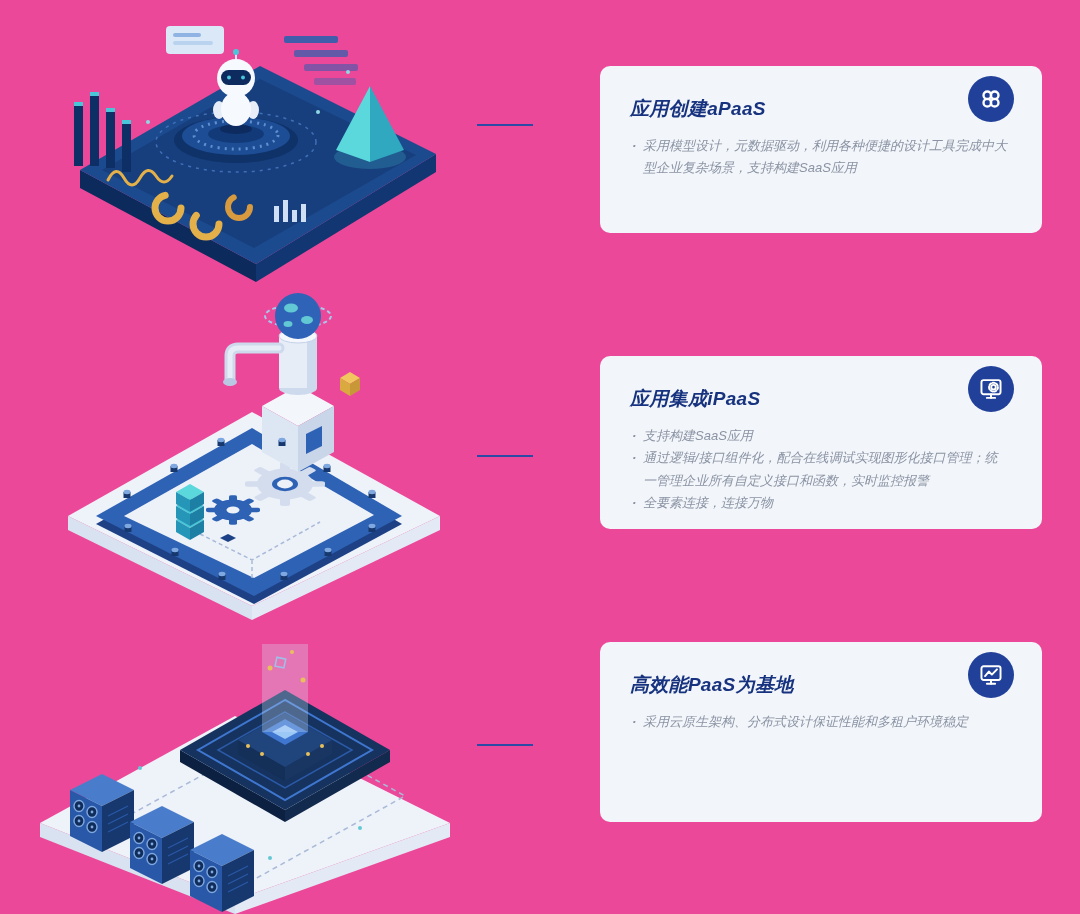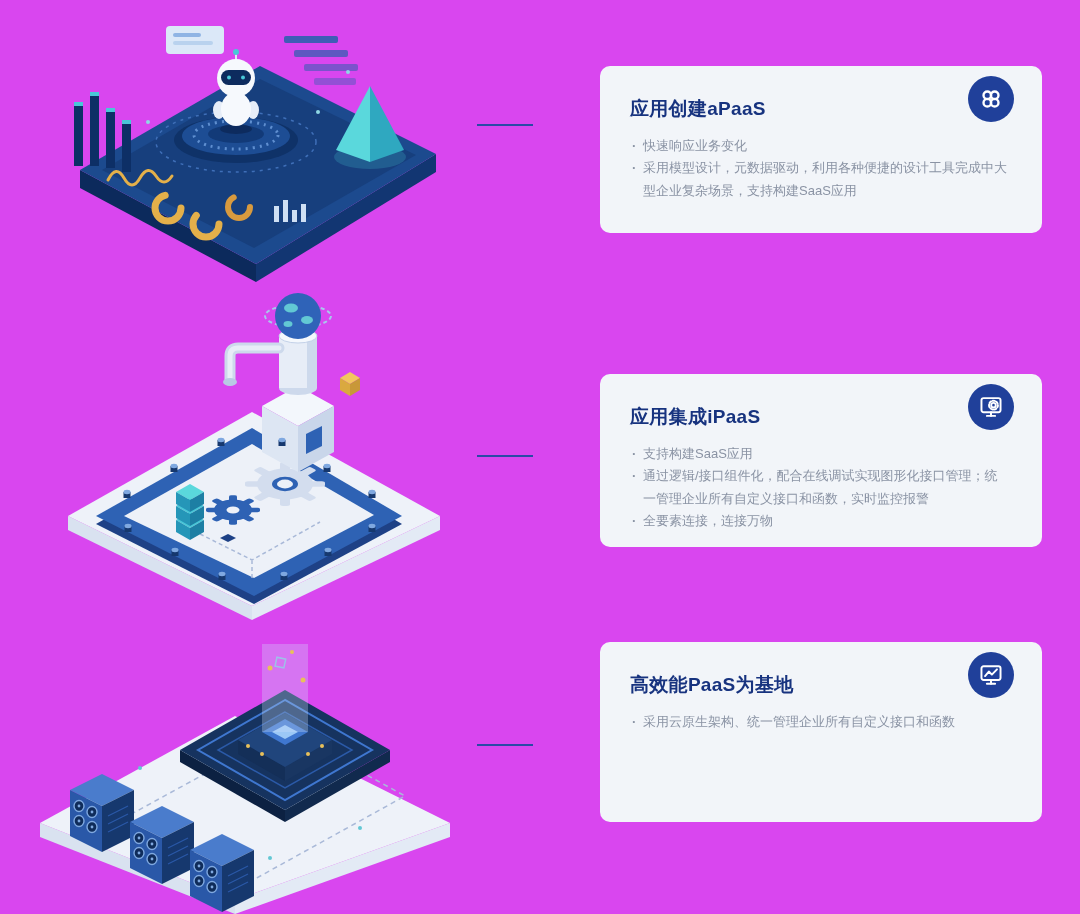--- a/index.html
+++ b/index.html
@@ -1,32 +1,32 @@
 <!DOCTYPE html>
 <html><head>
 <meta charset="utf-8">
 <style>
   * { margin:0; padding:0; box-sizing:border-box; }
   html,body { background:#ffffff; }
   body { font-family:"Liberation Sans","DejaVu Sans",sans-serif; }
-  .page { position:relative; width:1080px; height:914px; background:#d946ef; overflow:hidden; }
+  .page { position:relative; width:1080px; height:914px; background:#ec4899; overflow:hidden;font-style:italic; }
 
   .illus { position:absolute; }
   .illus-1 { left:18px; top:2px; }
   .illus-2 { left:30px; top:288px; }
   .illus-3 { left:20px; top:628px; }
 
   .connector { position:absolute; height:2px; background:#2b4aa6; }
   .conn-1 { left:477px; top:124px; width:56px; }
   .conn-2 { left:477px; top:455px; width:56px; }
   .conn-3 { left:477px; top:744px; width:56px; }
 
   .card { position:absolute; width:442px; background:#f2f5f9; border-radius:10px; padding:30px 34px 24px 30px; }
   .card-1 { left:600px; top:66px;  height:167px; }
-  .card-2 { left:600px; top:374px; height:173px; }
+  .card-2 { left:600px; top:356px; height:173px; }
   .card-3 { left:600px; top:642px; height:180px; }
 
   .card-title { font-size:19px; font-weight:700; color:#17337f; margin-bottom:13px; letter-spacing:0.3px; }
   .bullets { list-style:none; }
   .bullets li { position:relative; font-size:13px; color:#8a93a4; line-height:1.72; padding-left:13px; }
   .bullets li::before { content:"·"; position:absolute; left:2px; top:0; font-weight:700; color:#8a93a4; }
 
   .badge { position:absolute; top:10px; right:28px; width:46px; height:46px; border-radius:50%;
            background:#20409a; display:flex; align-items:center; justify-content:center; }
   .badge svg { width:26px; height:26px; }
@@ -119,21 +119,20 @@
     <div class="badge">
       <svg viewBox="0 0 24 24" fill="none" stroke="#ffffff" stroke-width="2.2">
         <circle cx="8.6" cy="8.6" r="3.5"></circle>
         <circle cx="15.4" cy="8.6" r="3.5"></circle>
         <circle cx="8.6" cy="15.4" r="3.5"></circle>
         <circle cx="15.4" cy="15.4" r="3.5"></circle>
       </svg>
     </div>
     <h2 class="card-title">应用创建aPaaS</h2>
     <ul class="bullets">
-      <li>快速响应业务变化</li>
       <li>采用模型设计，元数据驱动，利用各种便捷的设计工具完成中大型企业复杂场景，支持构建SaaS应用</li>
     </ul>
   </div>
 
   <svg class="illus illus-2" width="430" height="332" viewBox="0 0 430 332">
 
     <polygon points="38,228 222,318 222,332 38,242" fill="#d9e2f0"></polygon>
     <polygon points="222,318 410,228 410,242 222,332" fill="#e3eaf5"></polygon>
     <polygon points="38,228 222,124 410,228 222,318" fill="#eef2f9"></polygon>
 
@@ -373,17 +372,17 @@
     <div class="badge">
       <svg viewBox="0 0 24 24" fill="none" stroke="#ffffff" stroke-width="1.8" stroke-linecap="round" stroke-linejoin="round">
         <rect x="3.2" y="4" width="17.6" height="12.6" rx="2"></rect>
         <polyline points="6.5,13 10,8.8 12.8,11.6 17.5,6.8"></polyline>
         <line x1="12" y1="16.6" x2="12" y2="20"></line>
         <line x1="8.2" y1="20" x2="15.8" y2="20"></line>
       </svg>
     </div>
     <h2 class="card-title">高效能PaaS为基地</h2>
     <ul class="bullets">
-      <li>采用云原生架构、统一管理企业所有自定义接口和函数</li>
+      <li>采用云原生架构、分布式设计保证性能和多租户环境稳定</li>
     </ul>
   </div>
 
 </div>
 
 </body></html>

